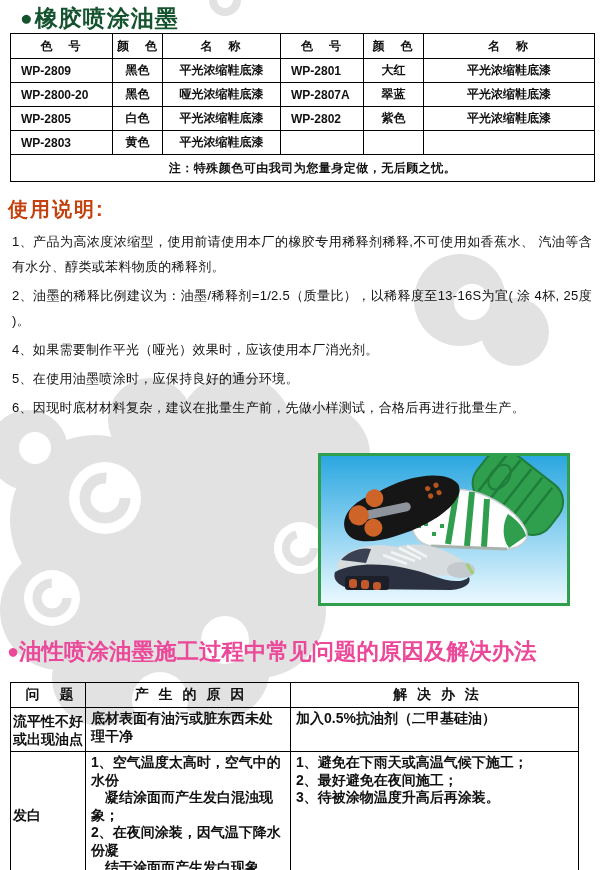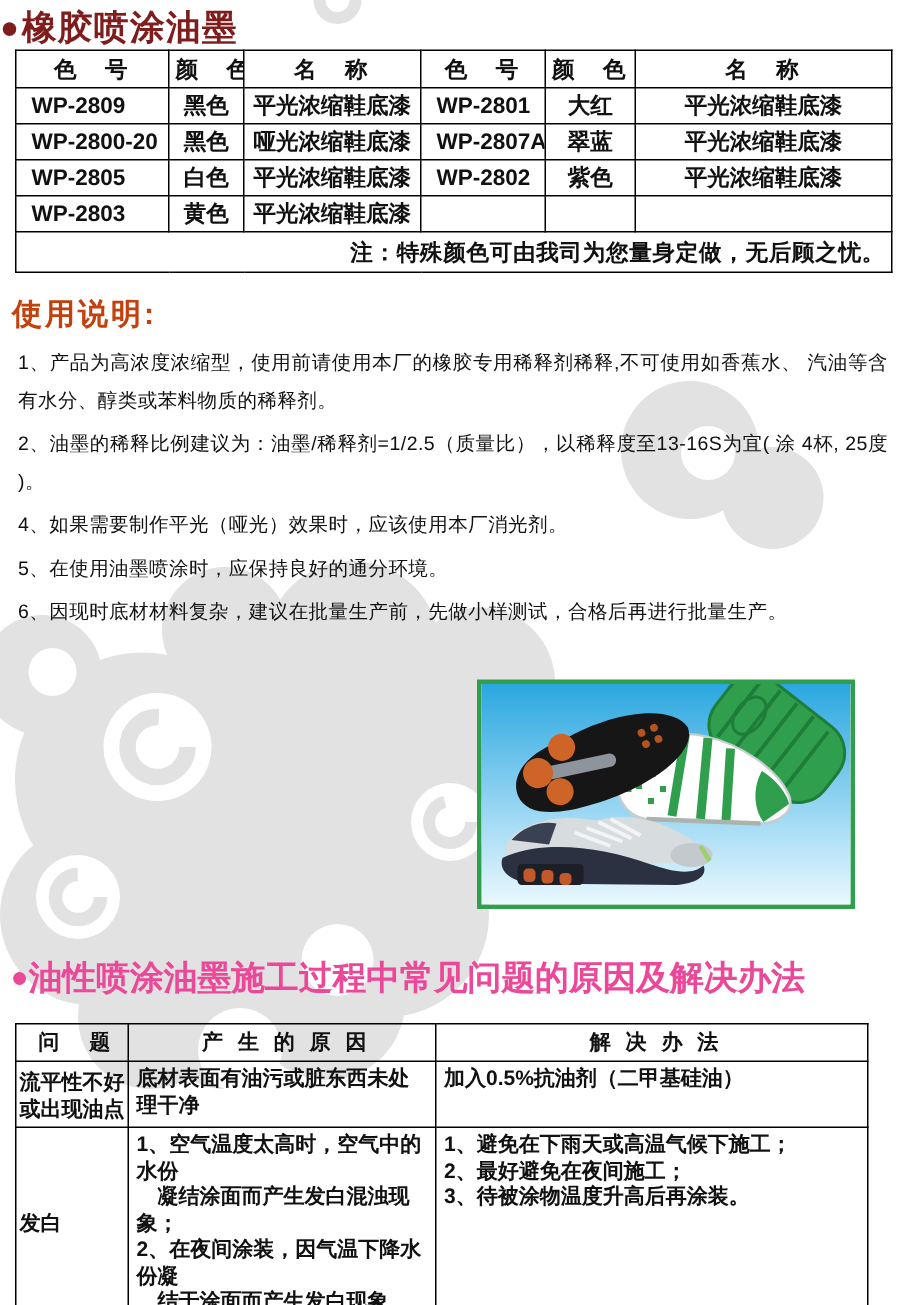--- a/index.html
+++ b/index.html
@@ -2,31 +2,31 @@
 <html><head>
 <meta charset="utf-8">
 <style>
   html,body{margin:0;padding:0;background:#ffffff;}
   body{font-family:"Liberation Sans","DejaVu Sans",sans-serif;color:#111;}
   .page{position:relative;width:604px;height:870px;background:#fff;overflow:hidden;}
   .layer{position:absolute;left:0;top:0;width:604px;height:870px;}
   .watermark{z-index:0;}
   .content{z-index:1;}
 
-  .title1{position:absolute;left:0;top:3px;font-size:23px;font-weight:bold;color:#7f1d1d;letter-spacing:1px;white-space:nowrap;}
+  .title1{position:absolute;left:20px;top:3px;font-size:23px;font-weight:bold;color:#14532d;letter-spacing:1px;white-space:nowrap;}
   .title1 .dot{font-size:21px;vertical-align:1px;margin-right:1px;}
 
   table{border-collapse:collapse;background:transparent;}
   .tbl1{position:absolute;left:10px;top:33px;width:584px;table-layout:fixed;}
-  .tbl1 th,.tbl1 td{border:1.5px solid #000;font-size:15px;font-weight:bold;padding:1px 4px;white-space:nowrap;overflow:hidden;}
+  .tbl1 th,.tbl1 td{border:1.5px solid #000;font-size:12px;font-weight:bold;padding:1px 4px;white-space:nowrap;overflow:hidden;}
   .tbl1 th{height:22px;font-weight:bold;letter-spacing:2px;text-align:center;}
   .tbl1 td{height:21px;}
   .tbl1 .code{text-align:left;padding-left:10px;}
   .tbl1 .ctr{text-align:center;}
-  .tbl1 .note-row td{height:24px;text-align:right;padding-left:24px;letter-spacing:.5px;}
+  .tbl1 .note-row td{height:24px;text-align:center;padding-left:24px;letter-spacing:.5px;}
   .c0{width:102px;}.c1{width:50px;}.c2{width:118px;}.c3{width:83px;}.c4{width:60px;}.c5{width:171px;}
 
   .usage-heading{position:absolute;left:8px;top:196px;font-size:20px;font-weight:bold;color:#c2410c;letter-spacing:2px;}
   .usage-list{position:absolute;left:8px;top:225px;width:588px;}
   .usage-list p{margin:4px;font-size:13px;font-weight:normal;line-height:25px;text-align:justify;letter-spacing:.3px;}
 
   .photo{position:absolute;left:318px;top:453px;width:246px;height:147px;border:3px solid #2f9e4d;}
   .photo svg{display:block;}
 
   .title2{position:absolute;left:7px;top:636px;font-size:22.5px;font-weight:bold;color:#ec4899;white-space:nowrap;}

